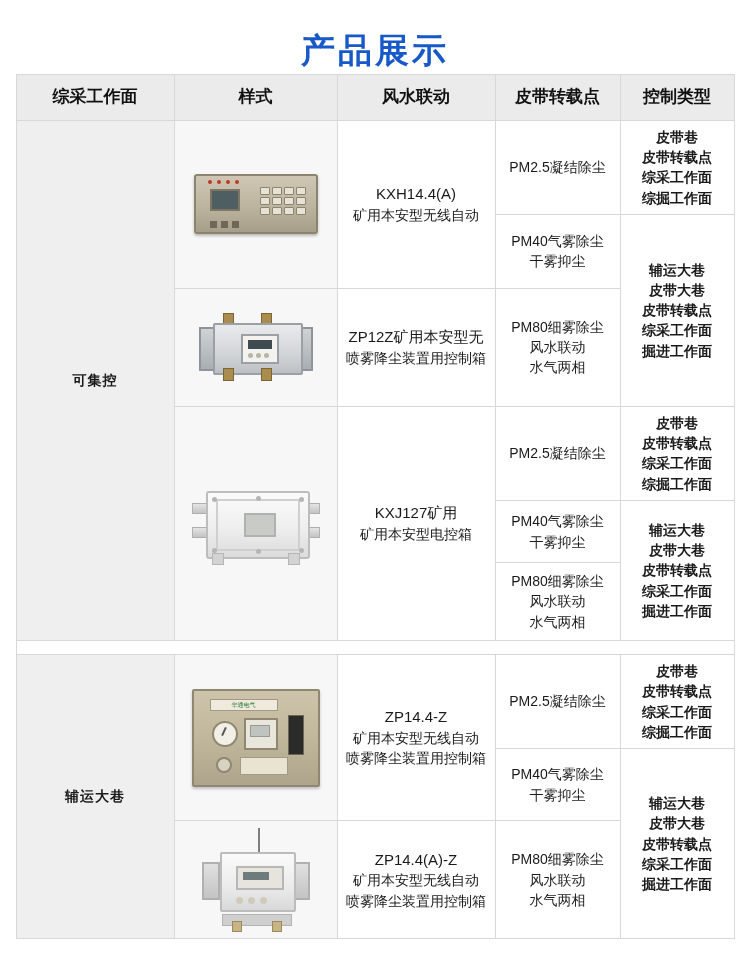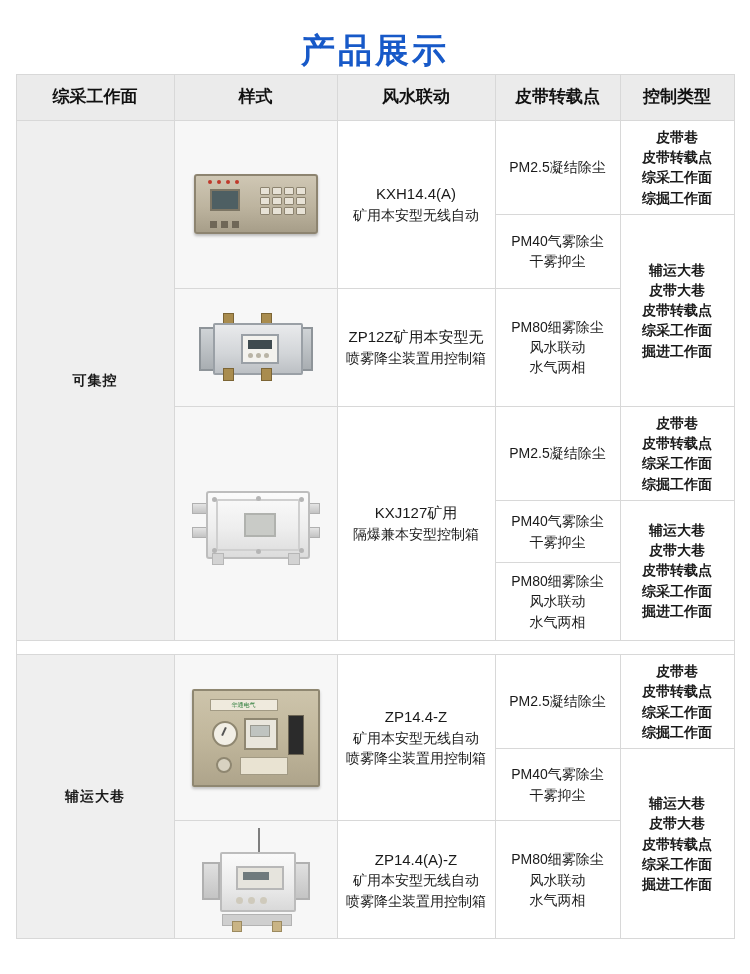--- a/index.html
+++ b/index.html
@@ -479,21 +479,21 @@
                 <i style="left:48px;top:3px"></i>
                   <i style="left:48px;bottom:3px"></i>
               </div>
             </div>
             <div class="leg l1"></div>
             <div class="leg l2"></div>
           </div>
         </td>
         <td class="model-cell" rowspan="3">
           <span class="model-name">KXJ127矿用</span>
-          <span>隔爆兼本安型控制箱</span>
+          <span>矿用本安型电控箱</span>
         </td>
         <td class="dust-cell" style="height:70px">
           <span style="white-space:pre-line">PM2.5凝结除尘</span>
         </td>
         <td class="scene-cell" style="height:70px">
           <span style="white-space:pre-line">皮带巷
 皮带转载点
 综采工作面
 综掘工作面</span>
         </td>

